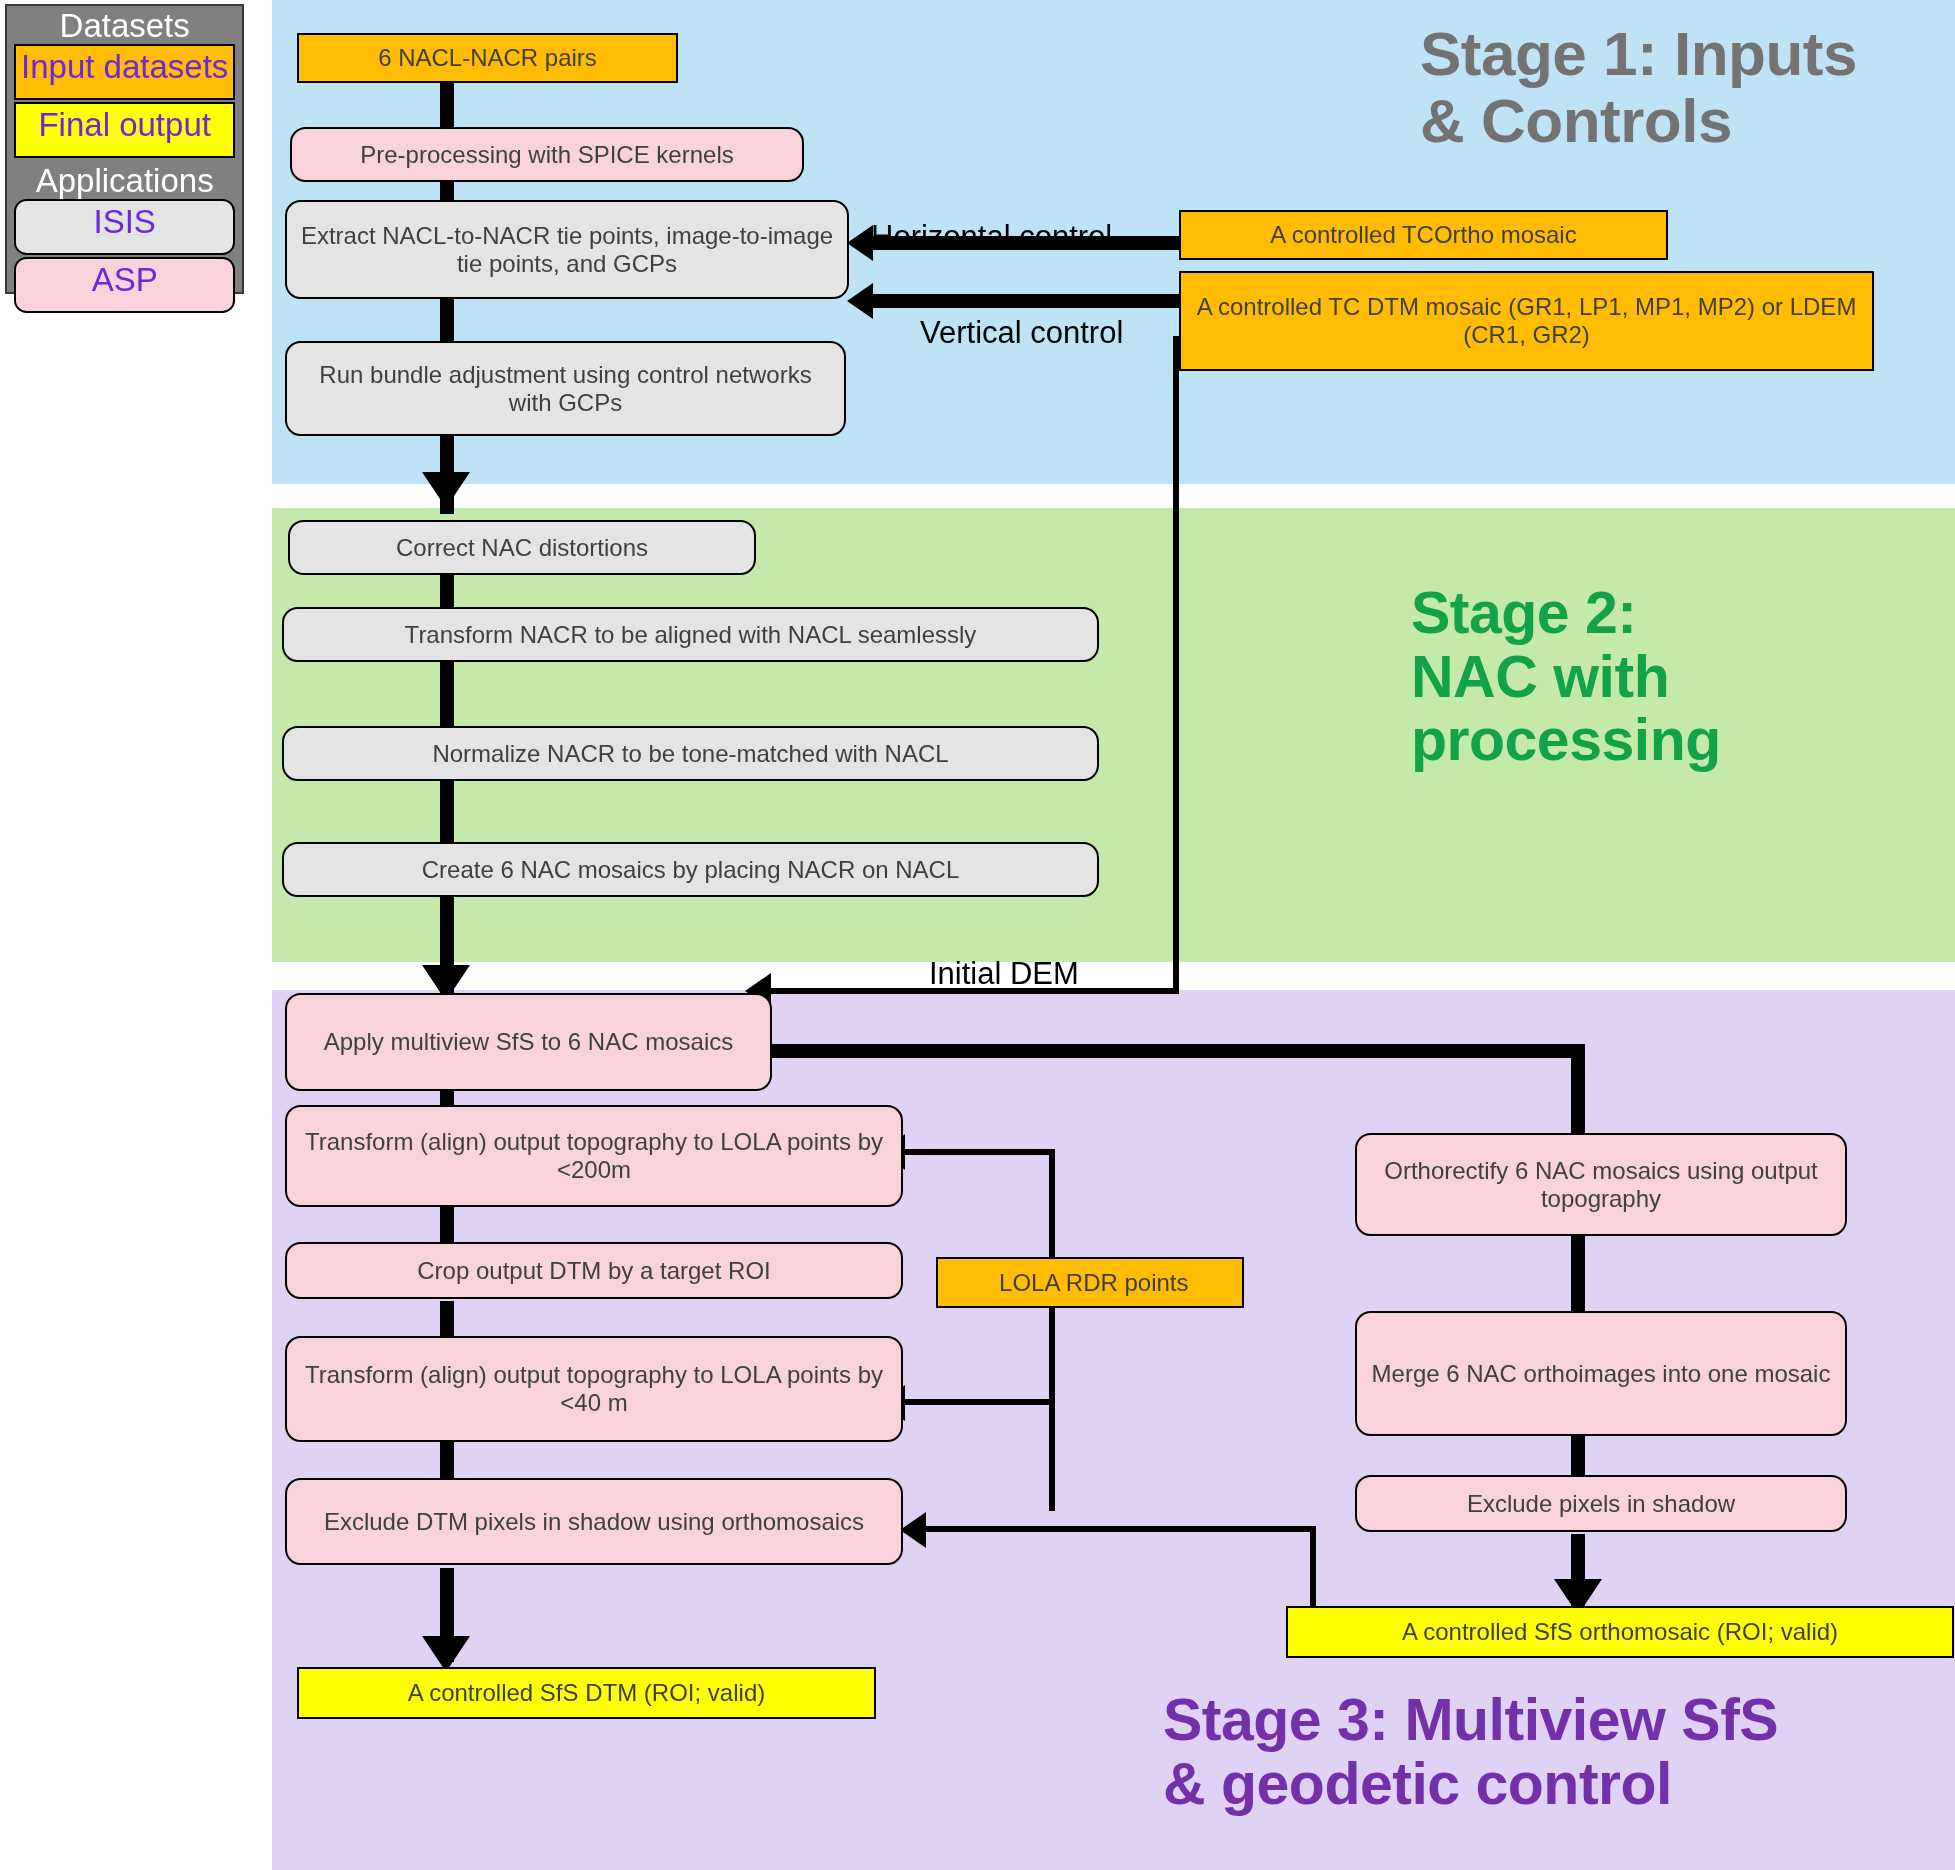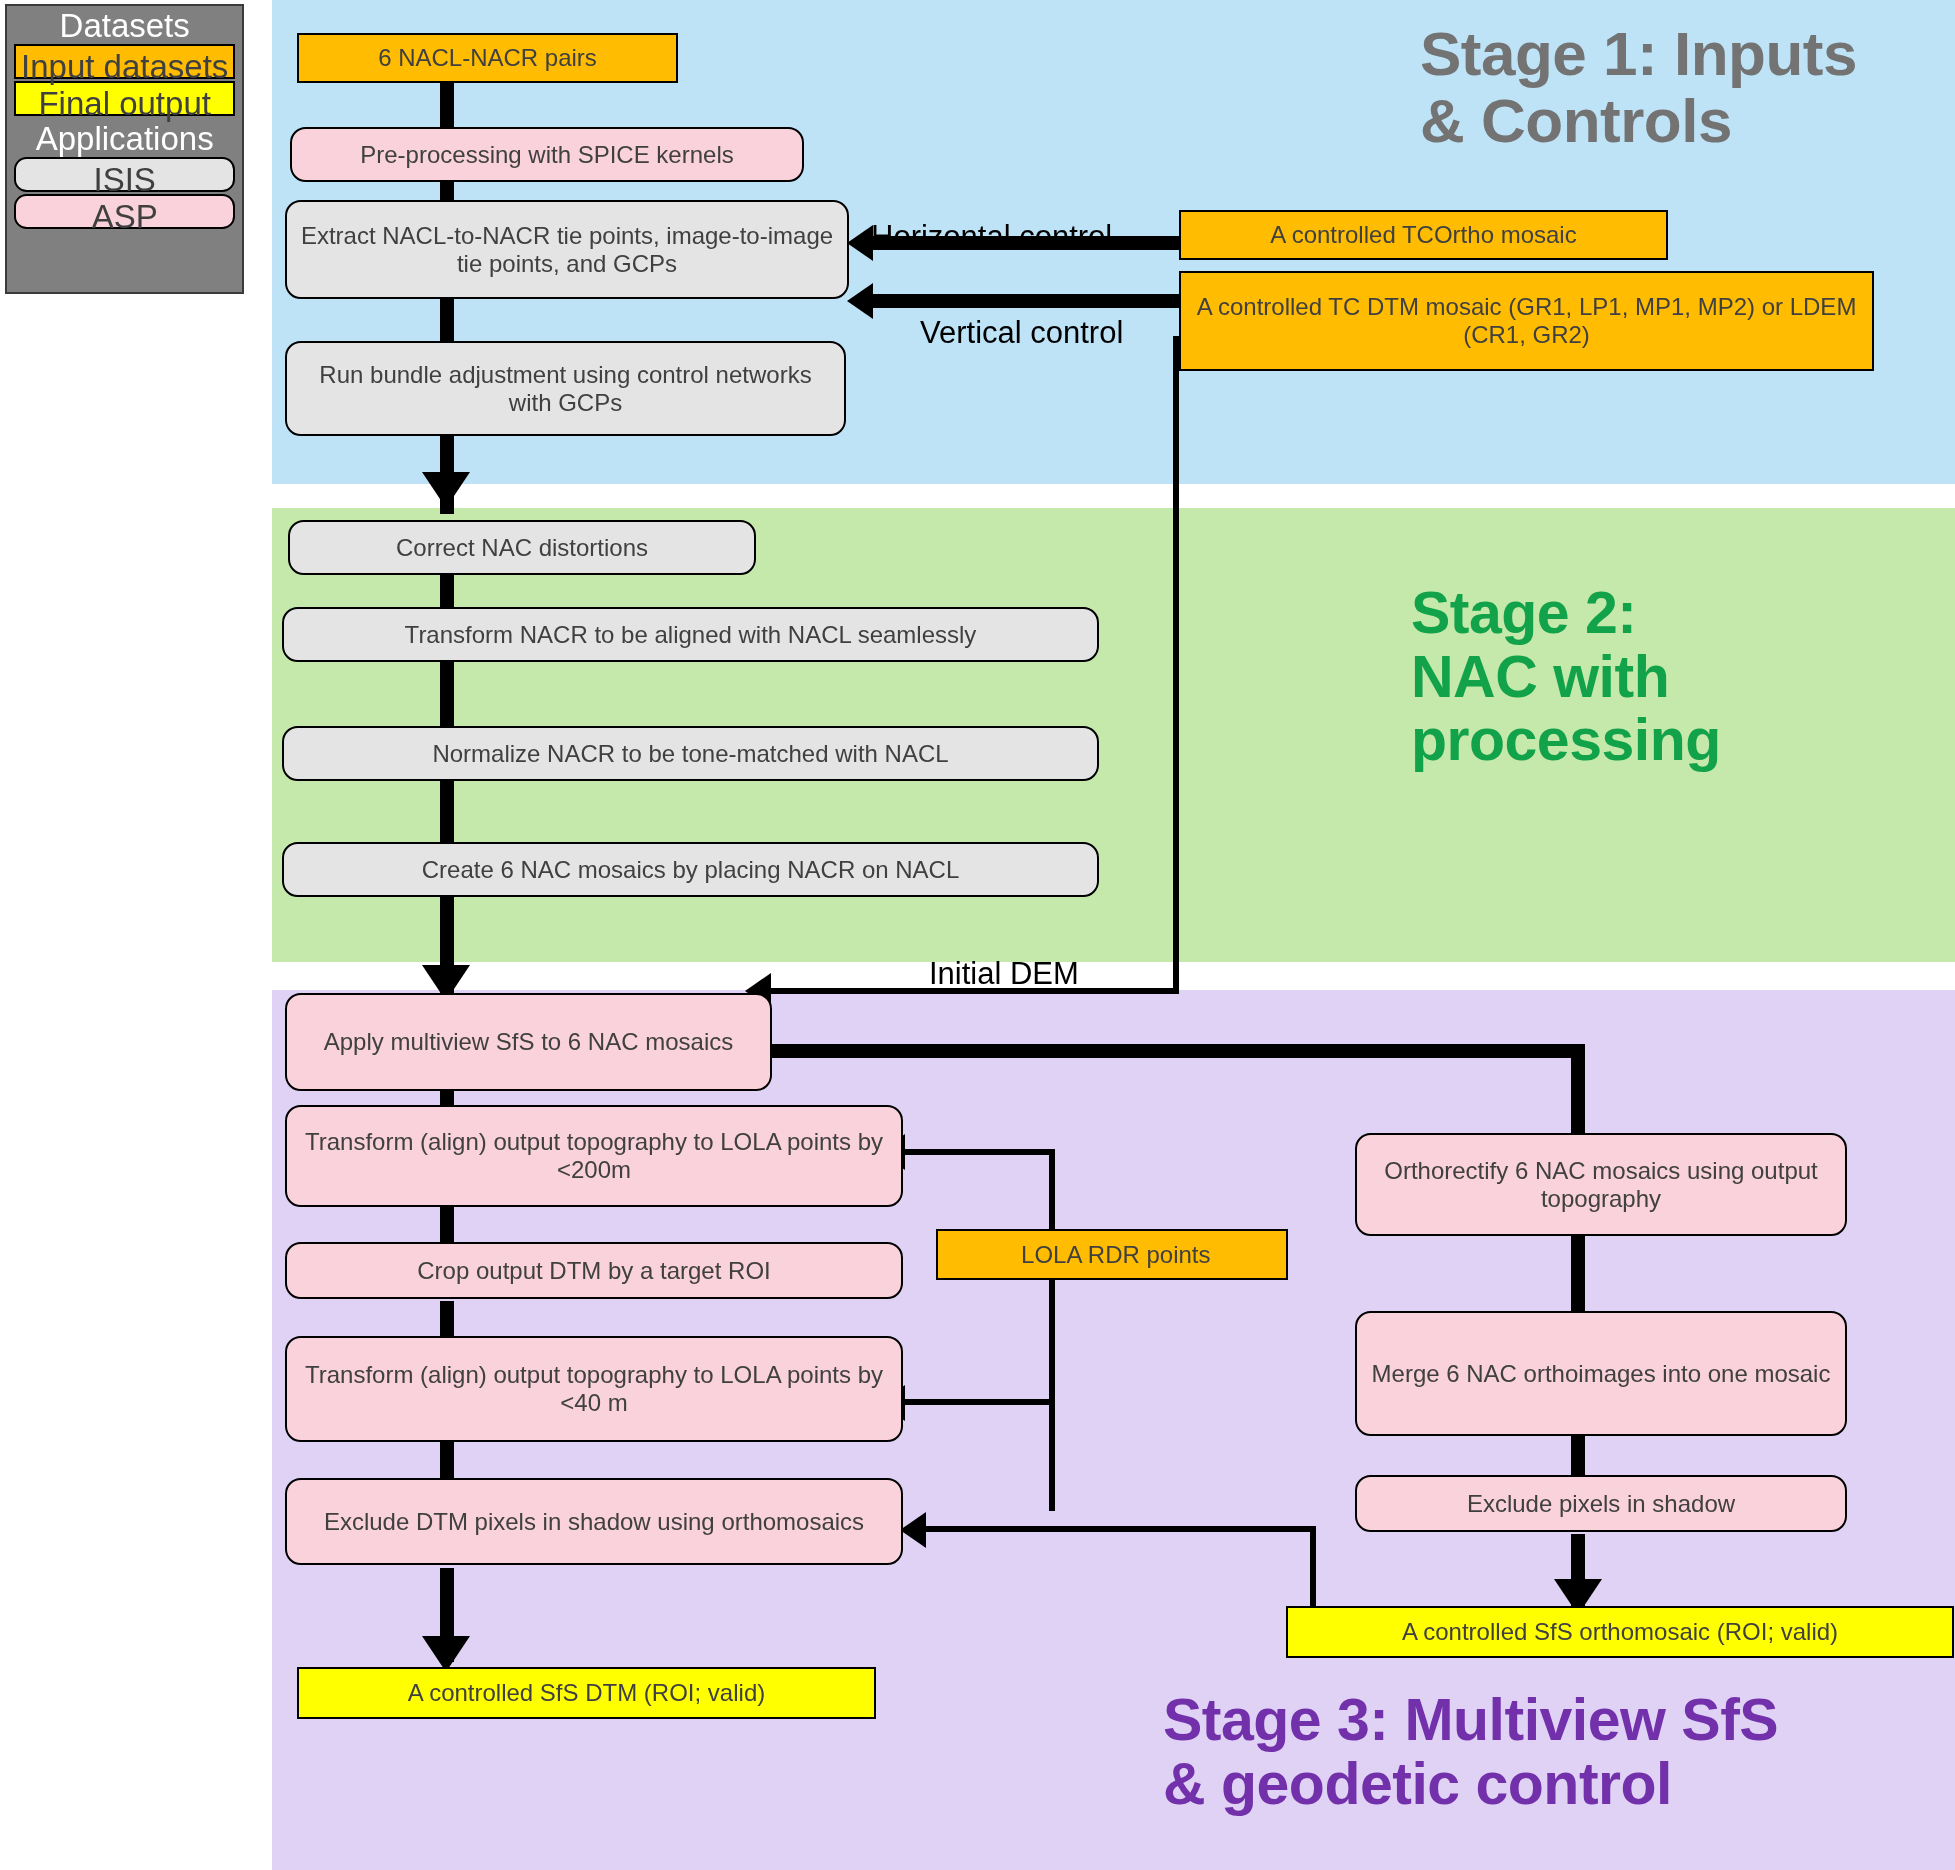--- a/index.html
+++ b/index.html
@@ -16,22 +16,22 @@
                letter-spacing:-0.5px;white-space:pre-line;}
   #stage1-title{left:1420px;top:21px;font-size:62px;color:#737373;}
   #stage2-title{left:1411px;top:582px;font-size:59px;color:#12a24a;}
   #stage3-title{left:1163px;top:1689px;font-size:59px;color:#7330ab;}
 
   
   #legend{position:absolute;left:5.2px;top:4.2px;width:239px;height:290px;
           background:#808080;border:2.6px solid #3a3a3a;box-sizing:border-box;}
   .legend-head{color:#ffffff;font-size:33px;text-align:center;line-height:1.0;
                padding-top:3.1px;}
-  .legend-chip{margin:2.1px 7.3px;height:35px;line-height:41px;text-align:center;
-               font-size:33px;color:#404040;box-sizing:border-box;}
+  .legend-chip{margin:2.1px 7.3px;height:56px;line-height:41px;text-align:center;
+               font-size:33px;color:#6d28d9;box-sizing:border-box;}
   .chip-orange{background:#ffbc00;border:2.1px solid #000;}
   .chip-yellow{background:#ffff00;border:2.1px solid #000;}
   .chip-grey{background:#e4e4e4;border:2.1px solid #000;border-radius:12.6px;}
   .chip-pink{background:#f9d2db;border:2.1px solid #000;border-radius:12.6px;}
 
   
   .node{position:absolute;box-sizing:border-box;display:flex;
         align-items:center;justify-content:center;text-align:center;
         font-size:24px;line-height:1.16;color:#404040;padding:2.1px 9.4px;z-index:5;}
   .n-orange{background:#ffbc00;border:2.6px solid #000;}
@@ -142,21 +142,21 @@
 <div class="node n-pink" style="left:285px;top:993px;width:487px;height:98px;">Apply multiview SfS to 6 NAC mosaics</div>
 
 <div class="node n-pink" style="left:285px;top:1105px;width:618px;height:102px;">Transform (align) output topography to LOLA points by &lt;200m</div>
 
 <div class="node n-pink" style="left:285px;top:1242px;width:618px;height:57px;">Crop output DTM by a target ROI</div>
 
 <div class="node n-pink" style="left:285px;top:1336px;width:618px;height:106px;">Transform (align) output topography to LOLA points by &lt;40 m</div>
 
 <div class="node n-pink" style="left:285px;top:1478px;width:618px;height:87px;">Exclude DTM pixels in shadow using orthomosaics</div>
 
-<div class="node n-orange" style="left:936px;top:1229px;width:352px;height:51px;padding-left:17px;">LOLA RDR points</div>
+<div class="node n-orange" style="left:936px;top:1257px;width:308px;height:51px;padding-left:17px;">LOLA RDR points</div>
 
 <div class="node n-pink" style="left:1355px;top:1133px;width:492px;height:103px;">Orthorectify 6 NAC mosaics using output topography</div>
 
 <div class="node n-pink" style="left:1355px;top:1311px;width:492px;height:125px;">Merge 6 NAC orthoimages into one mosaic</div>
 
 <div class="node n-pink" style="left:1355px;top:1475px;width:492px;height:57px;">Exclude pixels in shadow</div>
 
 <div class="node n-yellow" style="left:297px;top:1667px;width:579px;height:52px;">A controlled SfS DTM (ROI; valid)</div>
 
 <div class="node n-yellow" style="left:1286px;top:1606px;width:668px;height:52px;">A controlled SfS orthomosaic (ROI; valid)</div>

